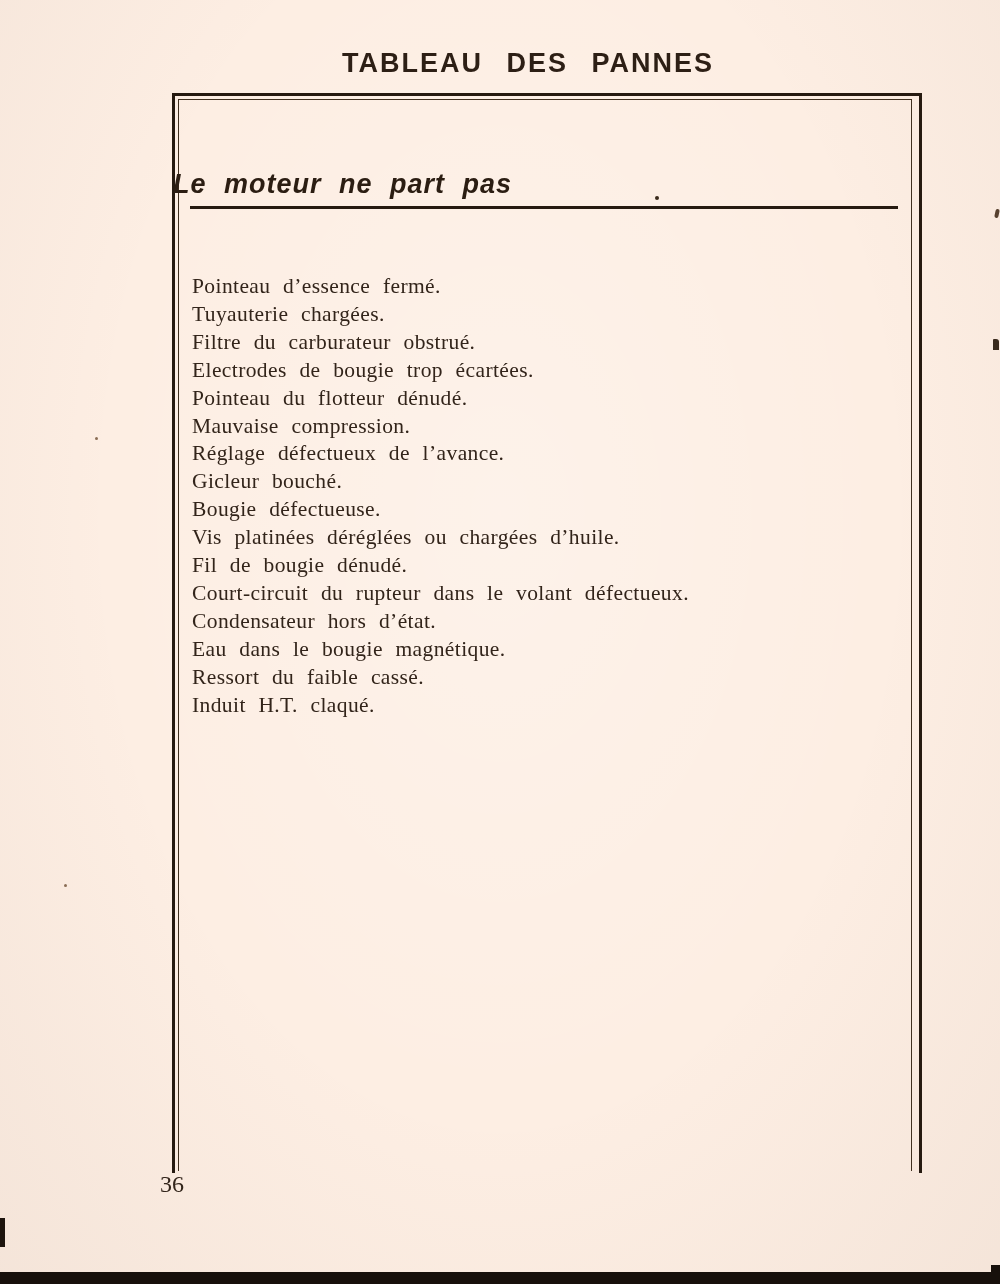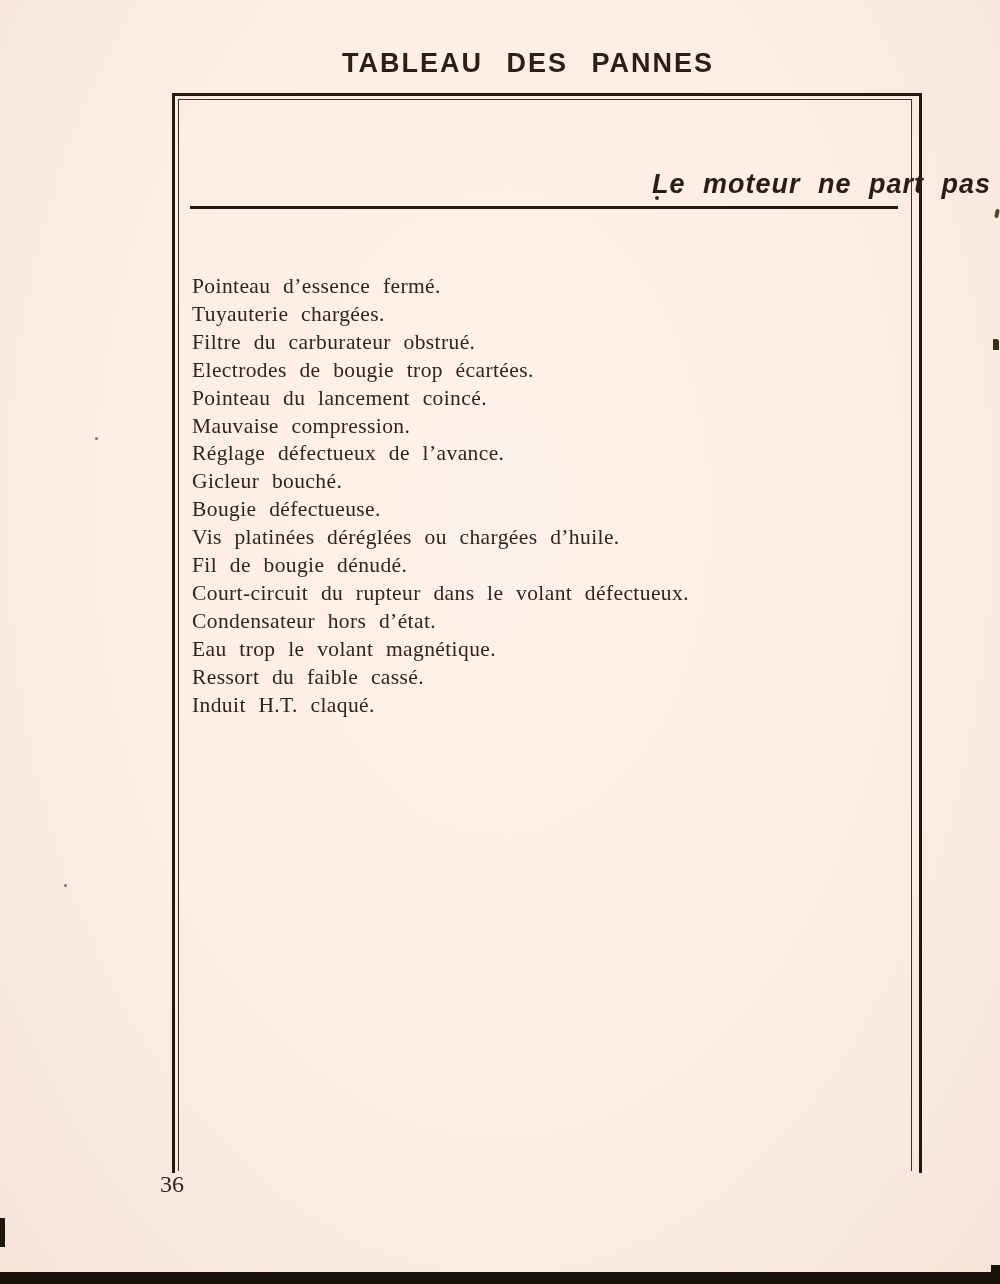--- a/index.html
+++ b/index.html
@@ -58,21 +58,21 @@
     border-left: 1px solid #40301f;
     border-right: 1px solid #40301f;
     border-bottom: none;
   }
 
   .panel-heading {
     position: absolute;
     left: 173px;
     top: 138px;
     width: 818px;
-    text-align: right;
+    text-align: left;
     font-family: "Liberation Sans", sans-serif;
     font-style: italic;
     font-weight: 700;
     font-size: 27px;
     letter-spacing: 1px;
     word-spacing: 9px;
     color: #2b1d12;
     margin-top: 31px;
   }
 
@@ -192,30 +192,30 @@
 
 <h2 class="panel-heading">Le moteur ne part pas</h2>
 
 <div class="heading-divider"></div>
 
 <ul class="fault-list">
     <li>Pointeau d’essence fermé.</li>
     <li>Tuyauterie chargées.</li>
     <li>Filtre du carburateur obstrué.</li>
     <li>Electrodes de bougie trop écartées.</li>
-    <li>Pointeau du lancement coincé.</li>
+    <li>Pointeau du flotteur dénudé.</li>
     <li>Mauvaise compression.</li>
     <li>Réglage défectueux de l’avance.</li>
     <li>Gicleur bouché.</li>
     <li>Bougie défectueuse.</li>
     <li>Vis platinées déréglées ou chargées d’huile.</li>
     <li>Fil de bougie dénudé.</li>
     <li>Court-circuit du rupteur dans le volant défectueux.</li>
     <li>Condensateur hors d’état.</li>
-    <li>Eau trop le volant magnétique.</li>
+    <li>Eau dans le bougie magnétique.</li>
     <li>Ressort du faible cassé.</li>
     <li>Induit H.T. claqué.</li>
   </ul>
 
 <div class="page-number">36</div>
 
 <div class="bottom-scan-bar"></div>
 <div class="bottom-scan-notch"></div>
 <div class="left-scan-mark"></div>
 <div class="right-artifact-1"></div>

